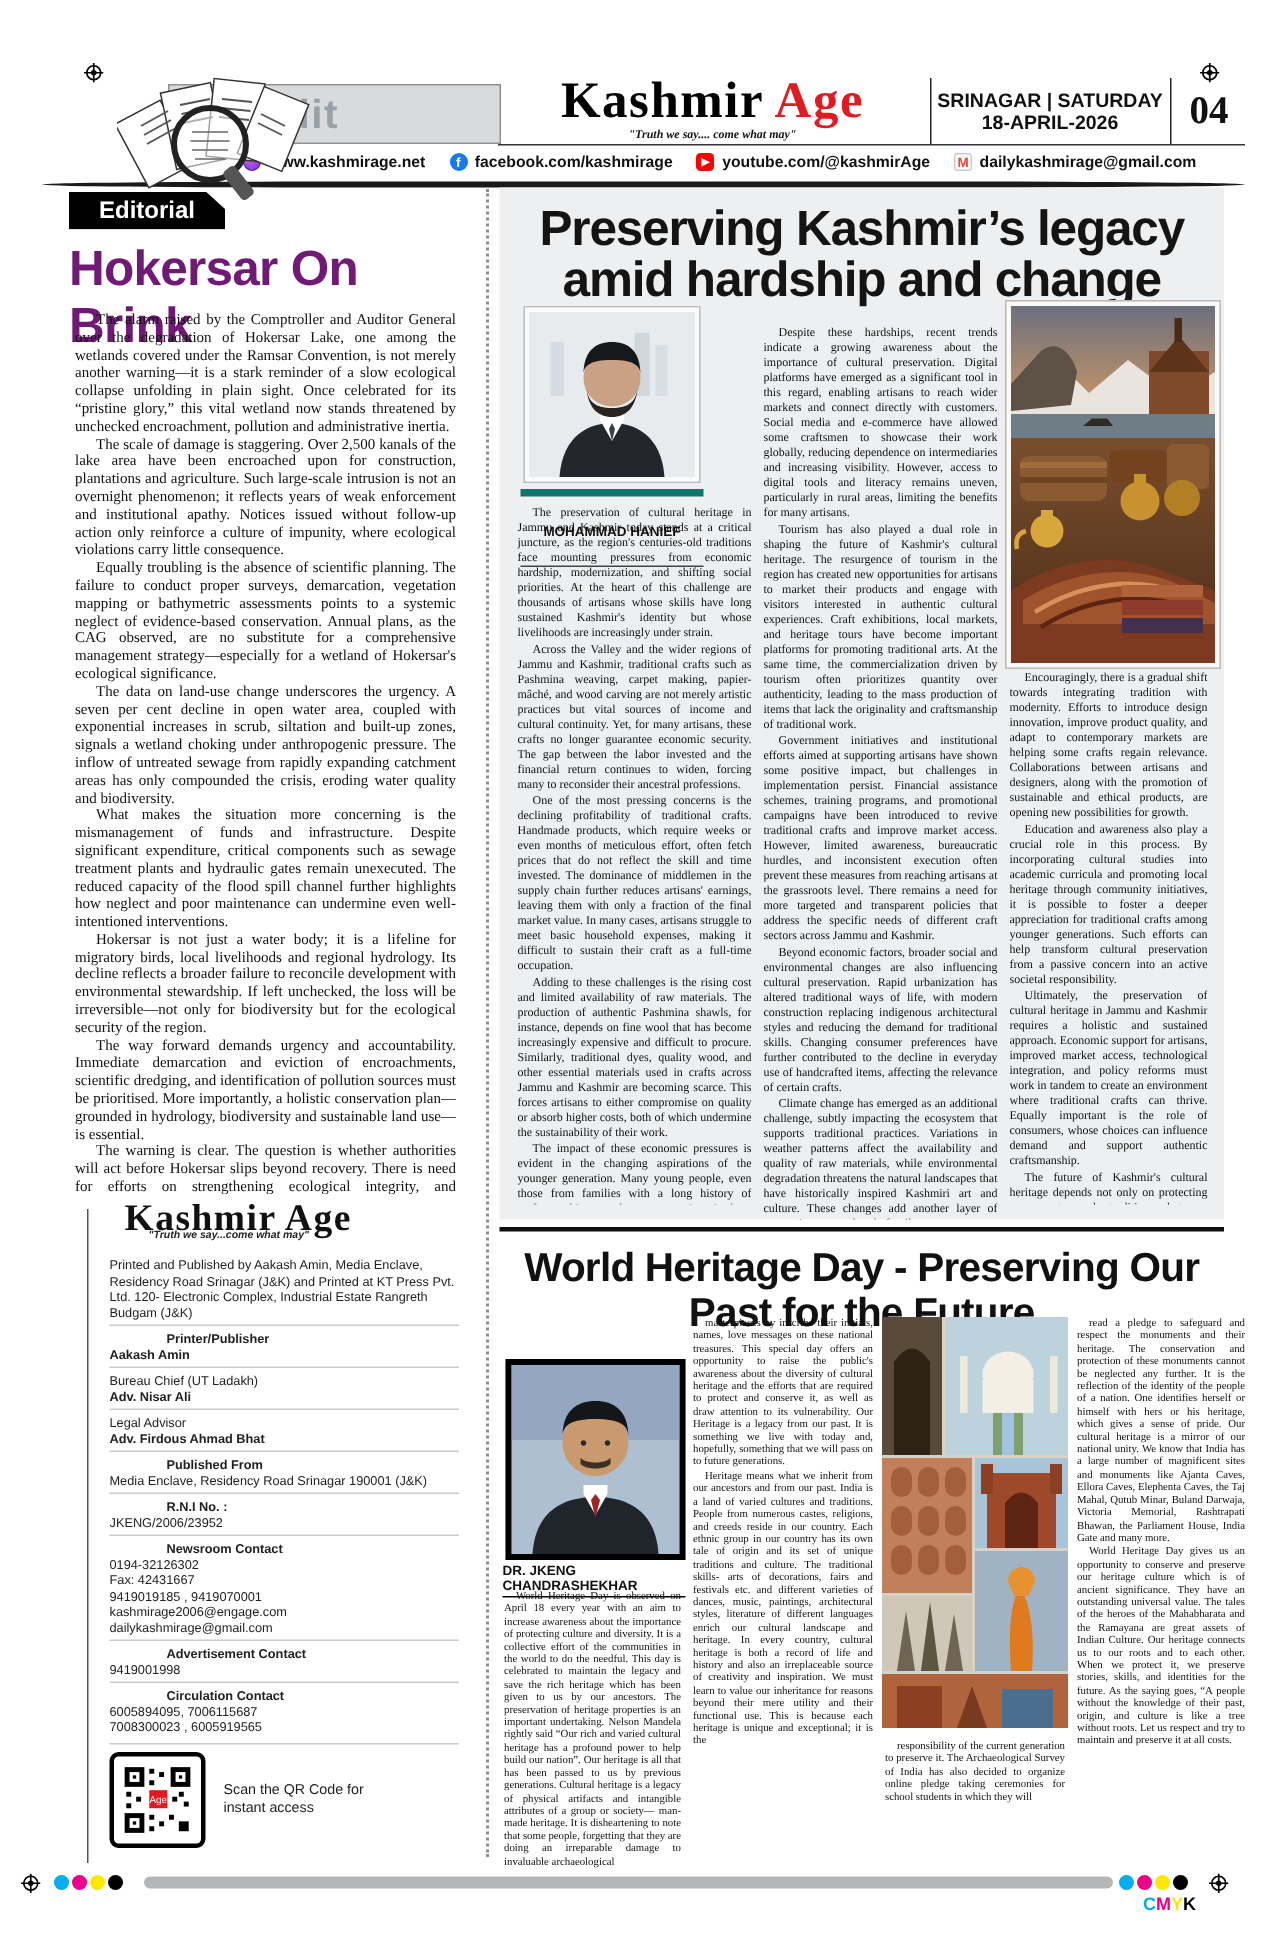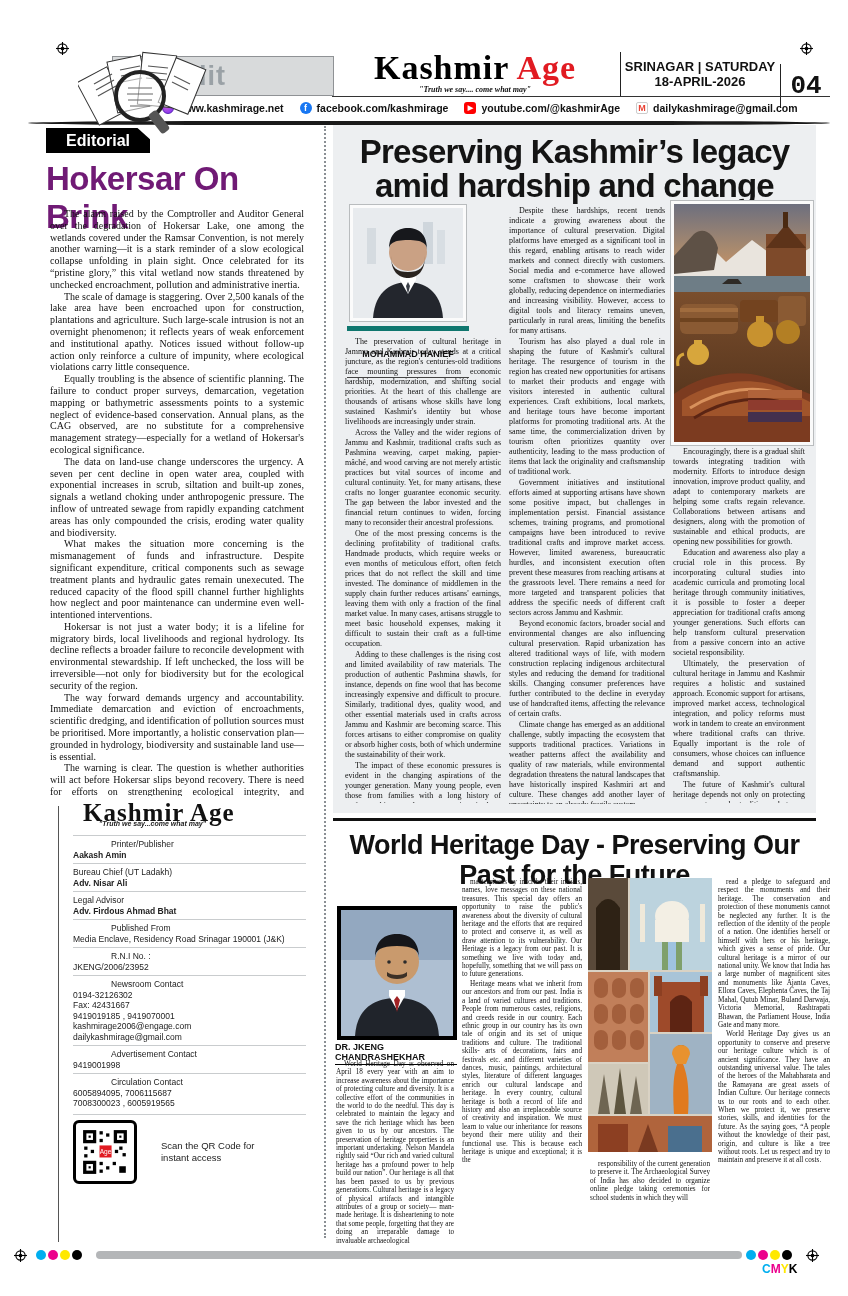--- a/index.html
+++ b/index.html
@@ -15,21 +15,21 @@
   .masthead-box{position:absolute;left:332px;top:52px;width:286px;height:44px;text-align:center;}
   .masthead-title{font-family:"Liberation Serif",serif;font-weight:700;font-size:34px;line-height:32px;
                   letter-spacing:1px;color:#000;}
   .masthead-title .red{color:#e11b22;}
   .masthead-tagline{font-size:8px;font-style:italic;font-weight:700;margin-top:1px;}
   .dateline-box{position:absolute;left:620px;top:52px;width:158px;height:44px;border-left:1.5px solid #222;
                 display:flex;flex-direction:column;justify-content:center;text-align:center;
                 font-family:"Liberation Sans",sans-serif;font-weight:700;font-size:13px;line-height:15px;}
   .pagenum-box{position:absolute;left:780px;top:52px;width:50px;height:44px;border-left:1.5px solid #222;
                display:flex;align-items:center;justify-content:center;
-               font-family:Liberation Mono, monospace;font-weight:900;font-size:26px;margin-top:12px;}
+               font-family:Liberation Serif, serif;font-weight:900;font-size:26px;}
   .head-rule-top{position:absolute;left:332px;top:96px;width:498px;height:1px;background:#333;}
   .contact-row{position:absolute;left:130px;top:99px;width:700px;height:18px;display:flex;gap:16px;
                align-items:center;justify-content:center;font-family:"Liberation Sans",sans-serif;
                font-weight:700;font-size:10.5px;}
   .contact-item{display:flex;align-items:center;gap:5px;}
   .ic{display:inline-flex;width:12px;height:12px;border-radius:50%;align-items:center;justify-content:center;
       color:#fff;font-family:"Liberation Sans",sans-serif;font-size:9px;font-weight:700;}
   .ic.globe{background:radial-gradient(circle at 35% 30%,#c95fd8,#7b2ff7);border:1px solid #5a21b5;box-sizing:border-box;}
   .ic.fb{background:#1877f2;}
   .ic.yt{background:#ff0000;border-radius:3px;font-size:7px;}
@@ -50,39 +50,39 @@
   .col-divider{position:absolute;left:324px;top:126px;height:1112px;border-left:2px dotted #8a8f94;}
   
   .imprint{position:absolute;left:58px;top:806px;width:248px;height:436px;border-left:1.5px solid #555;
            padding-left:14px;font-family:"Liberation Sans",sans-serif;font-size:8.5px;line-height:10.5px;
            color:#222;box-sizing:border-box;}
   .imprint-logo{font-family:"Liberation Serif",serif;font-weight:700;font-size:25px;letter-spacing:1px;margin:2px 0 0 10px;}
   .imprint-logo .red-dark{color:#111;}
   .imprint-tagline{font-size:7px;font-style:italic;font-weight:700;margin:0 0 6px 26px;}
   .imp-group{border-top:1px solid #c9ccce;padding:3px 0 3px 0;}
   .imp-group.first{border-top:none;}
-  .imp-label{font-weight:400;padding-left:38px;}
+  .imp-label{font-weight:700;padding-left:38px;}
   .imp-name{font-weight:700;}
-  .qr-row{display:flex;align-items:center;gap:24px;border-top:1px solid #c9ccce;padding-top:5px;margin-top:2px;}
+  .qr-row{display:flex;align-items:center;gap:12px;border-top:1px solid #c9ccce;padding-top:5px;margin-top:2px;}
   .qr-box{width:58px;height:58px;border:3px solid #000;border-radius:6px;background:#fff;
           display:flex;align-items:center;justify-content:center;flex:0 0 auto;}
   .qr-caption{font-size:9.5px;line-height:12px;font-weight:400;color:#222;width:110px;}
   
   .main-panel{position:absolute;left:333px;top:125px;width:483px;height:688px;background:#edeff1;overflow:hidden;}
   .main-headline{margin:10px 20px 12px 20px;text-align:center;font-family:"Liberation Sans",sans-serif;
                  font-weight:900;font-size:33px;line-height:34px;letter-spacing:-0.8px;color:#141414;}
   .author-card{position:absolute;left:14px;top:80px;width:122px;}
   .author-photo{width:110px;height:110px;margin:0 auto;border:3px solid #fbfbfb;box-shadow:0 0 0 1px #b9bcbe;
                 background:#dfe3e6;overflow:hidden;}
   .author-name{margin-top:5px;border-top:5px solid #0f766e;border-bottom:1px solid #444;padding:18px 0;
                text-align:center;font-family:"Liberation Sans",sans-serif;font-weight:700;font-size:9px;}
   .acol{position:absolute;overflow:hidden;font-size:8px;line-height:10px;text-align:justify;}
   .acol p{margin:0 0 1px 0;text-indent:10px;}
   .acol1{left:12px;top:212px;width:156px;height:466px;}
-  .acol2{left:176px;top:81px;width:156px;height:598px;}
+  .acol2{left:176px;top:92px;width:156px;height:598px;}
   .acol3{left:340px;top:322px;width:132px;height:356px;}
   .feature-img{position:absolute;left:338px;top:76px;width:136px;height:238px;border:3px solid #fafafa;
                box-shadow:0 0 0 1px #b9bcbe;overflow:hidden;background:#caa06a;}
   .article-divider{position:absolute;left:333px;top:818px;width:483px;height:3px;background:#111;}
   
   .her-headline{position:absolute;left:333px;top:830px;width:483px;text-align:center;
                 font-family:"Liberation Sans",sans-serif;font-weight:900;font-size:27px;line-height:30px;
                 letter-spacing:-0.5px;color:#111;}
   .her-photo{position:absolute;left:337px;top:906px;width:112px;height:126px;border:4px solid #000;
              background:#b9c8d6;overflow:hidden;}
@@ -201,20 +201,21 @@
     <p>Hokersar is not just a water body; it is a lifeline for migratory birds, local livelihoods and regional hydrology. Its decline reflects a broader failure to reconcile development with environmental stewardship. If left unchecked, the loss will be irreversible—not only for biodiversity but for the ecological security of the region.</p>
     <p>The way forward demands urgency and accountability. Immediate demarcation and eviction of encroachments, scientific dredging, and identification of pollution sources must be prioritised. More importantly, a holistic conservation plan—grounded in hydrology, biodiversity and sustainable land use—is essential.</p>
     <p>The warning is clear. The question is whether authorities will act before Hokersar slips beyond recovery. There is need for efforts on strengthening ecological integrity, and conservation of priceless resources through people's participation.</p>
   </div>
 
   <div class="col-divider"></div>
 
   <div class="imprint">
     <div class="imprint-logo"><span class="red-dark">Kashmir</span> <span style="color:#111">Age</span></div>
     <div class="imprint-tagline">"Truth we say...come what may"</div>
+    <div class="imp-group first">Printed and Published by Aakash Amin, Media Enclave, Residency Road Srinagar (J&amp;K) and Printed at KT Press  Pvt. Ltd. 120- Electronic Complex, Industrial Estate Rangreth Budgam (J&amp;K)</div>
     <div class="imp-group">
       <div class="imp-label">Printer/Publisher</div>
       <div class="imp-name">Aakash Amin</div>
     </div>
     <div class="imp-group">
       <div>Bureau Chief  (UT Ladakh)</div>
       <div class="imp-name">Adv. Nisar Ali</div>
     </div>
     <div class="imp-group">
       <div>Legal Advisor</div>

